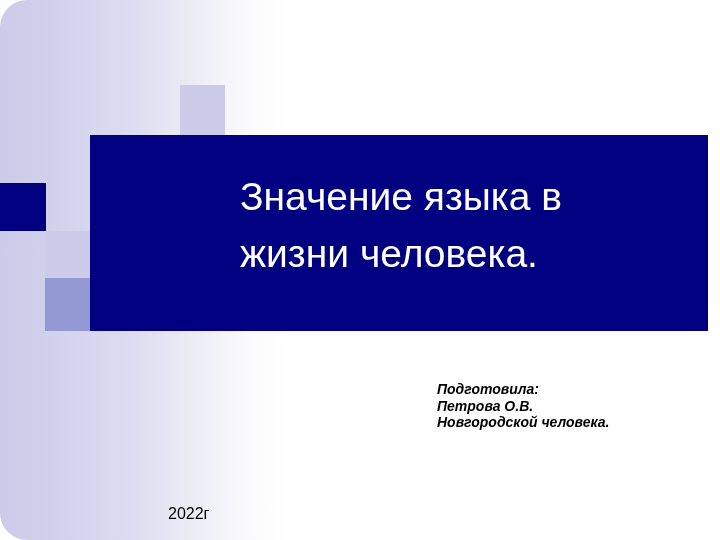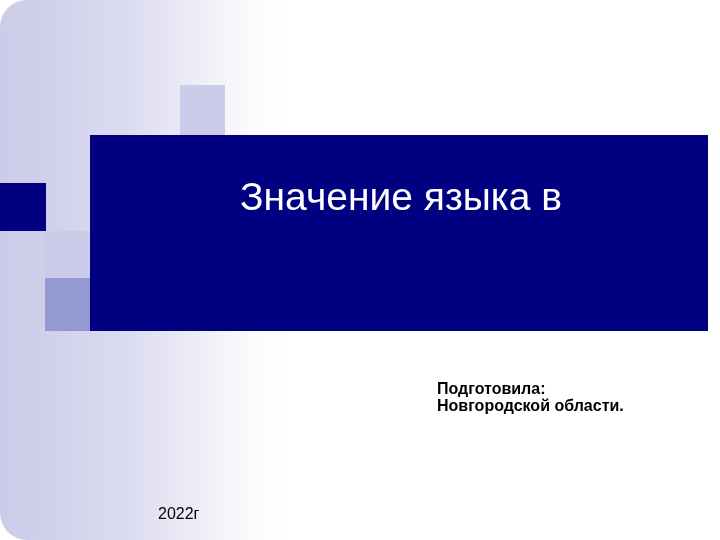--- a/index.html
+++ b/index.html
@@ -65,30 +65,31 @@
 
   
   #author-block {
     position: absolute;
     left: 437px;
     top: 381px;
     width: 270px;
   }
   #author-block .aline {
     color: #000000;
-    font-size: 16px;
+    font-size: 14px;
     line-height: 16.5px;
     font-weight: bold;
+    font-style: italic;
     white-space: nowrap;
   }
 
   
   #year {
     position: absolute;
-    left: 158px;
+    left: 168px;
     top: 504px;
     color: #000000;
     font-size: 16px;
     font-weight: normal;
     line-height: 20px;
     white-space: nowrap;
   }
 </style>
 </head>
 <body>
@@ -105,22 +106,24 @@
 
   <div class="cell light" style="left:45px;  top:231px; width:45px; height:47px;"></div>
   <div class="cell medium" style="left:90px;  top:231px; width:45px; height:47px;"></div>
 
   <div class="cell medium" style="left:45px;  top:278px; width:45px; height:53px;"></div>
 
   <div id="title-banner"></div>
 
   <div id="title-block">
     <div class="line">Значение языка в</div>
+    <div class="line">жизни человека.</div>
   </div>
 
   <div id="author-block">
     <div class="aline">Подготовила:</div>
-    <div class="aline">Новгородской  области.</div>
+    <div class="aline">Петрова  О.В.</div>
+    <div class="aline">Новгородской  человека.</div>
   </div>
 
   <div id="year">2022г</div>
 
 </div>
 
 </body></html>

